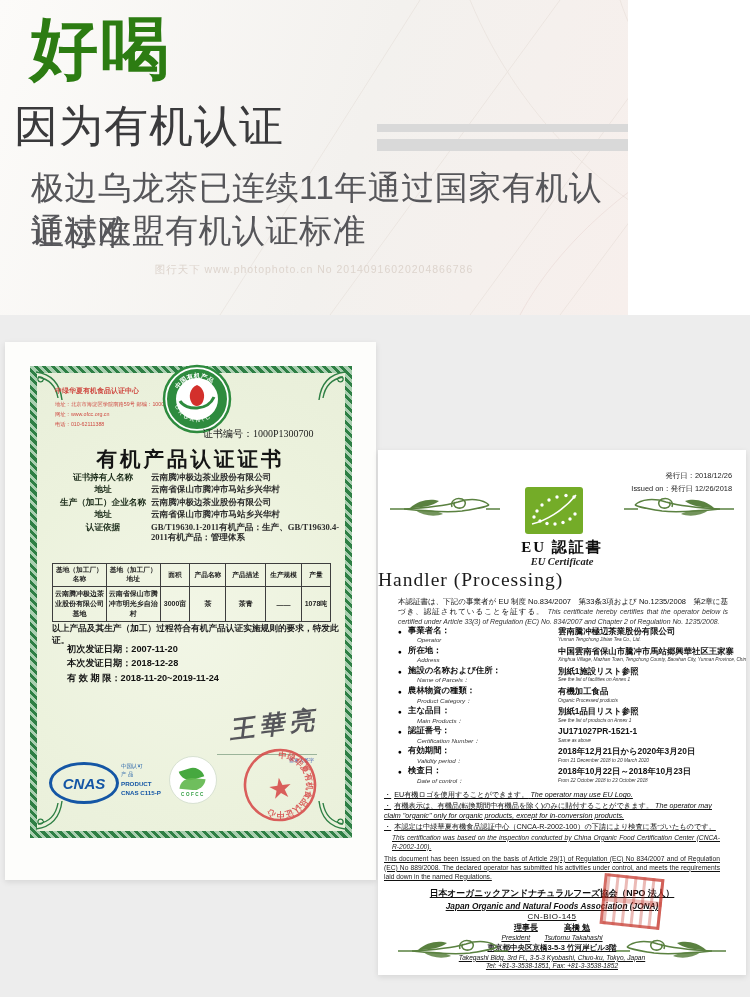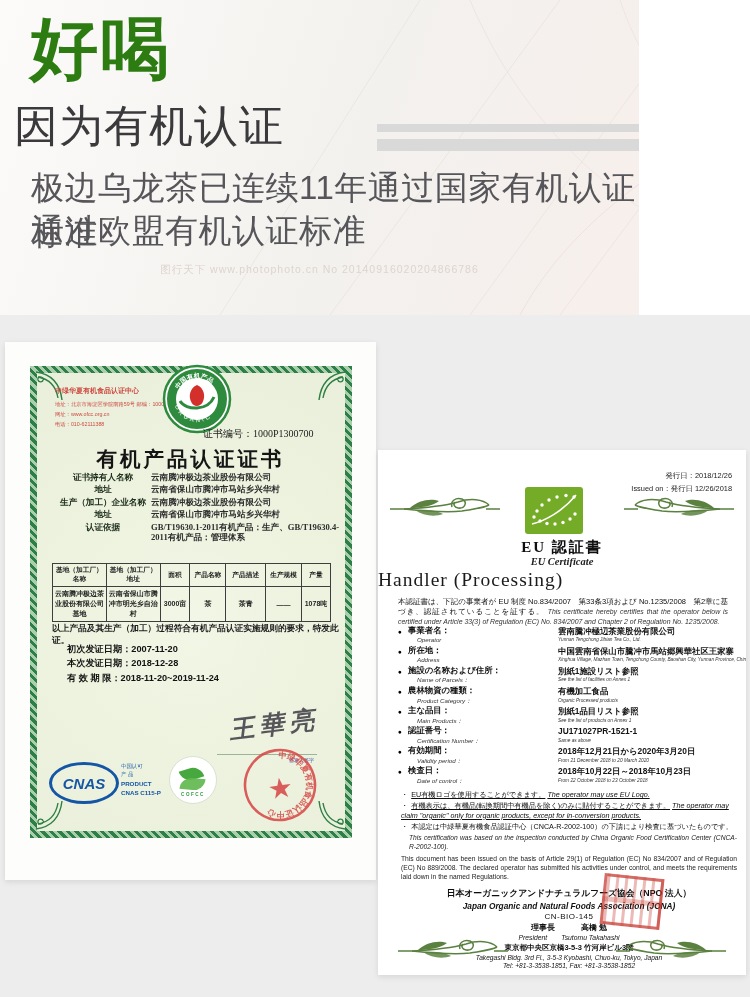--- a/index.html
+++ b/index.html
@@ -1,21 +1,21 @@
 <!DOCTYPE html>
 <html><head>
 <meta charset="utf-8">
 <style>
   html,body{margin:0;padding:0;background:#fff;}
   #page{position:relative;width:750px;height:997px;overflow:hidden;
         font-family:"Liberation Sans",sans-serif;background:#fff;}
 
   
   #hero{position:absolute;left:0;top:0;width:628px;height:315px;
-        background:linear-gradient(108deg,#fcfbf9 0%,#f3f1ee 55%,#f7efec 100%);overflow:hidden;padding-left:11px;}
+        background:linear-gradient(108deg,#fcfbf9 0%,#f3f1ee 55%,#f7efec 100%);overflow:hidden;}
   #hero-veins{position:absolute;left:0;top:0;}
   #hero-title{position:absolute;left:30px;top:4px;font-size:68px;font-weight:900;
         color:#2c7c12;letter-spacing:3px;}
   #hero-sub{position:absolute;left:14px;top:97px;font-size:44px;font-weight:400;
         color:#3a3a3c;letter-spacing:1px;}
   #bar1{position:absolute;left:377px;top:124px;width:283px;height:8px;background:#d9d9d9;}
   #bar2{position:absolute;left:377px;top:139px;width:331px;height:12px;background:#d9d9d9;}
   .hero-line{position:absolute;left:31px;font-size:33px;color:#56565a;letter-spacing:.5px;}
   #hero-line1{top:166px;}
   #hero-line2{top:209px;}
@@ -103,21 +103,21 @@
   .eu-item{display:flex;margin-bottom:3.2px;}
   .eu-dot{width:16px;flex:none;font-size:6.5px;padding-top:1px;text-align:center;color:#000;}
   .eu-l{width:150px;flex:none;}
   .l-jp{font-size:8.4px;font-weight:800;color:#141414;line-height:1.12;font-family:Liberation Mono, monospace;}
   .l-en{font-size:6.2px;font-style:italic;color:#333;padding-left:9px;line-height:1.2;}
   .eu-v{flex:1;}
   .v-jp{font-size:8.4px;font-weight:600;color:#141414;line-height:1.12;}
   .v-jp.strong{font-weight:800;}
   .v-en{font-size:5.4px;font-style:italic;color:#333;line-height:1.25;white-space:nowrap;
         transform:scaleX(.88);transform-origin:left;}
-  #eu-bottom{position:absolute;left:23px;top:340px;width:336px;}
+  #eu-bottom{position:absolute;left:6px;top:340px;width:336px;text-decoration:underline;}
   .note{font-size:7.2px;color:#0f0f0f;line-height:1.32;margin-bottom:1.5px;}
   .note .mk{margin-right:3px;}
   .note .u{text-decoration:underline;}
   .note .en{font-style:italic;}
   .note-en-block{font-size:6.7px;font-style:italic;color:#222;line-height:1.35;
         margin:1px 0 2px 8px;text-align:justify;}
   #eu-closing{font-size:6.7px;color:#222;line-height:1.35;margin-top:3px;text-align:justify;}
   .org-c{text-align:center;}
   #eu-org-jp{font-size:8.8px;font-weight:800;margin-top:7px;color:#0d0d0d;}
   #eu-org-en{font-size:8.3px;font-style:italic;font-weight:700;margin-top:1px;}

